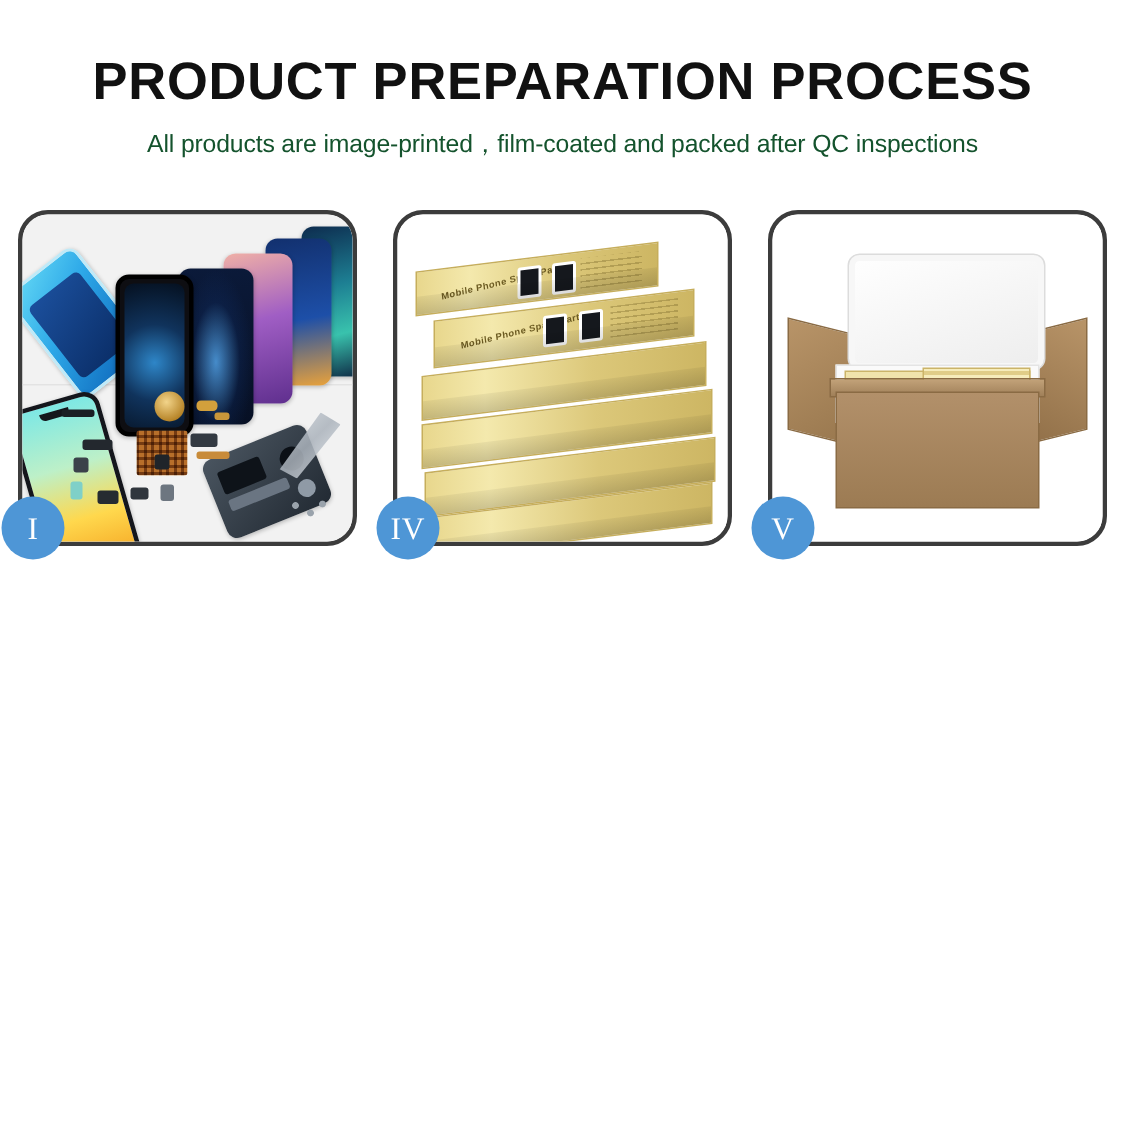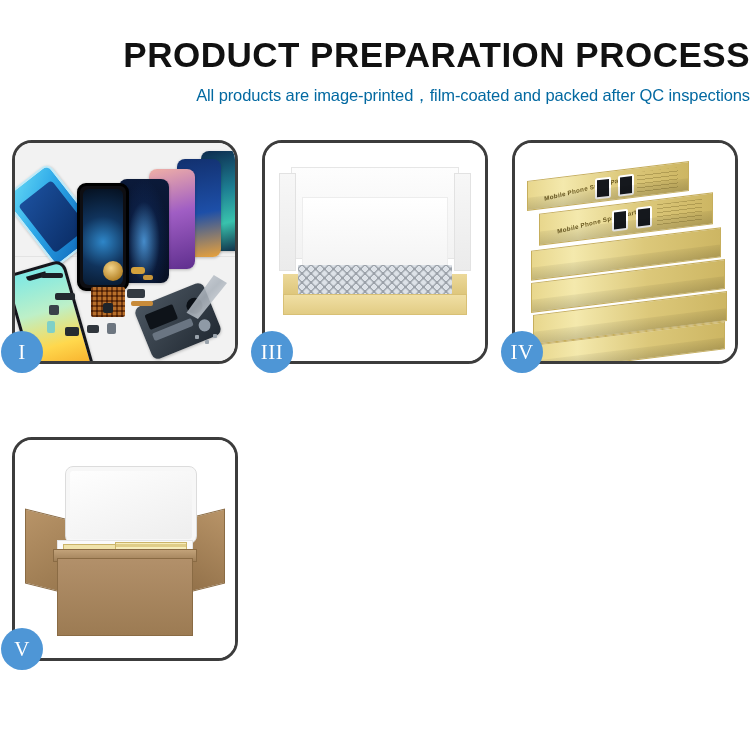--- a/index.html
+++ b/index.html
@@ -5,28 +5,28 @@
   * { box-sizing: border-box; margin: 0; padding: 0; }
   html, body {
     width: 750px; height: 750px;
     background: #ffffff;
     font-family: "Liberation Sans", sans-serif;
     overflow: hidden;
   }
   .page { position: relative; width: 750px; height: 750px; background: #fff; }
 
   
-  .header { position: absolute; top: 0; left: 0; width: 750px; text-align: right; }
+  .header { position: absolute; top: 0; left: 0; width: 750px; text-align: center; }
   .title {
     font-size: 35px; font-weight: 700; letter-spacing: 0.5px;
     color: #111; margin-top: 36px; line-height: 1.1;
     font-family: "Liberation Sans", sans-serif;
   }
   .subtitle {
-    font-size: 16.5px; font-weight: 400; color: #0369a1;
+    font-size: 16.5px; font-weight: 400; color: #14532d;
     margin-top: 10px; letter-spacing: -0.1px;
   }
 
   
   .grid {
     position: absolute; top: 140px; left: 12px;
     width: 726px; height: 545px;
     display: grid;
     grid-template-columns: repeat(3, 226px);
     grid-template-rows: 224px 224px;
@@ -423,35 +423,20 @@
         <div class="pt s11"></div>
         <div class="pt s12"></div>
         <div class="pt s13"></div>
         <div class="tweezer"></div>
         <div class="screws"></div>
       </div>
       <div class="badge">I</div>
     </div>
 
 
-    <div class="panel">
-      <div class="panel-inner p3">
-        <div class="box3">
-          <div class="foam-back"></div>
-          <div class="foam-flap-l"></div>
-          <div class="foam-flap-r"></div>
-          <div class="foam-sheet"></div>
-          <div class="bubble3"></div>
-          <div class="kraft-l"></div>
-          <div class="kraft-r"></div>
-          <div class="kraft-front"></div>
-        </div>
-      </div>
-      <div class="badge">III</div>
-    </div>
 
     <div class="panel">
       <div class="panel-inner p4">
         <div class="stack">
           <div class="gbox gb6">
               <span class="edge"></span>
             </div>
           <div class="gbox gb5">
               <span class="edge"></span>
             </div>

